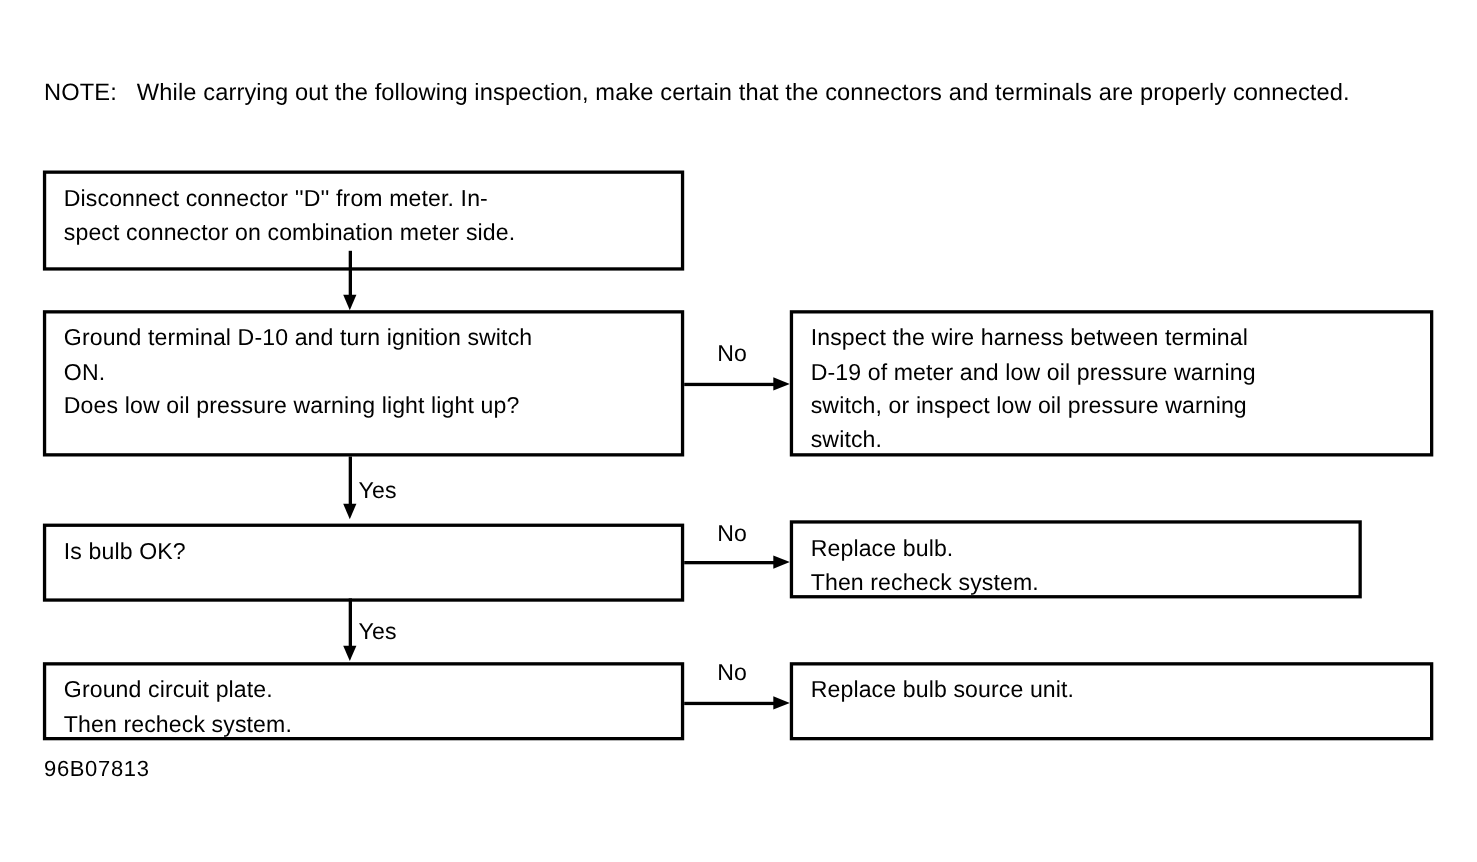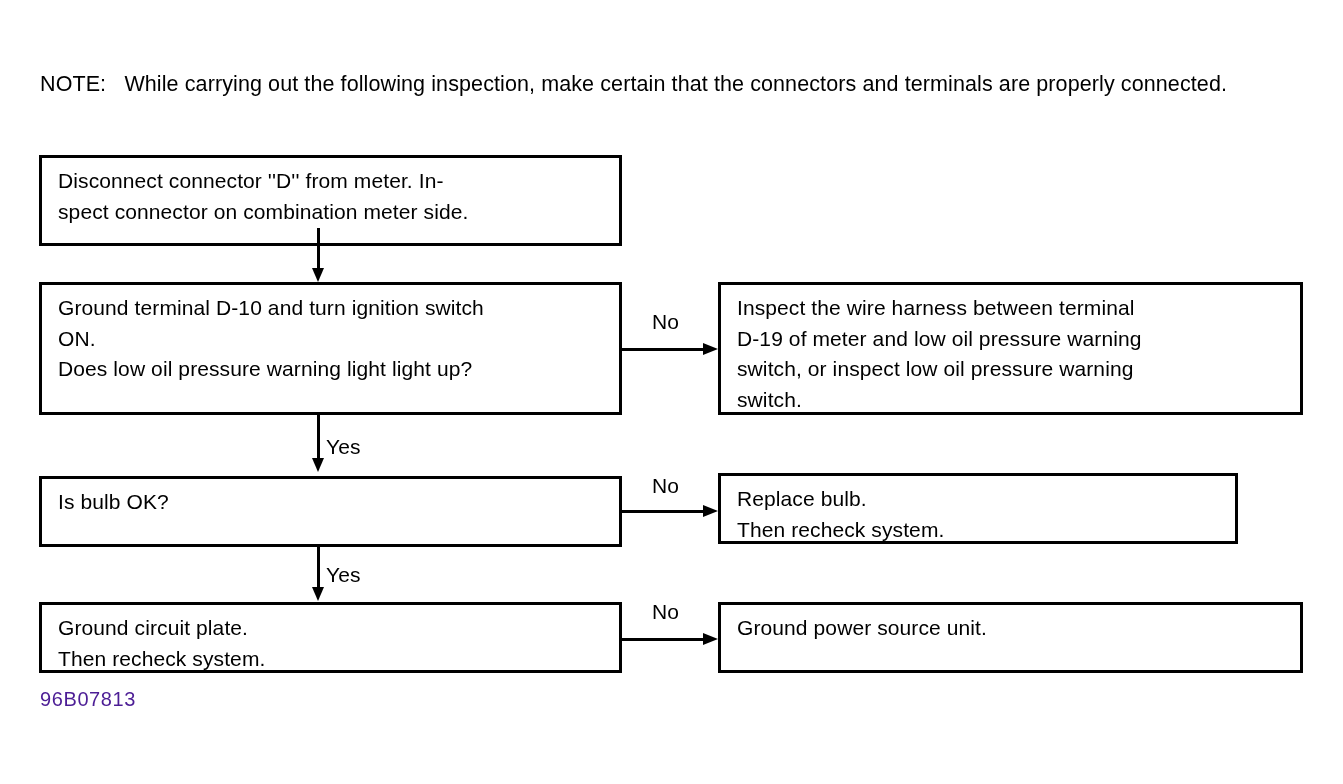--- a/index.html
+++ b/index.html
@@ -91,21 +91,21 @@
     white-space: nowrap;
   }
 
   
   .fig-ref {
     position: absolute;
     left: 40px;
     top: 688px;
     font-size: 20px;
     letter-spacing: 0.6px;
-    color: #4c1d95;
+    color: #000000;
     white-space: nowrap;
   }
 </style>
 </head>
 <body>
 
 <div id="page">
 
   <div class="note">NOTE:   While carrying out the following inspection, make certain that the connectors and terminals are properly connected.</div>
 
@@ -158,18 +158,18 @@
   <div class="box" style="left:39px; top:602px; width:583px; height:71px;">
     <div class="box-text">Ground circuit plate.
 Then recheck system.</div>
   </div>
 
   <div class="branch-label" style="left:652px; top:600px;">No</div>
   <div class="conn-h" style="left:622px; top:638px; width:84px;"></div>
   <div class="arrow-right" style="left:703px; top:633px;"></div>
 
   <div class="box" style="left:718px; top:602px; width:585px; height:71px;">
-    <div class="box-text">Ground power source unit.</div>
+    <div class="box-text">Replace bulb source unit.</div>
   </div>
 
   <div class="fig-ref">96B07813</div>
 
 </div>
 
 </body></html>

